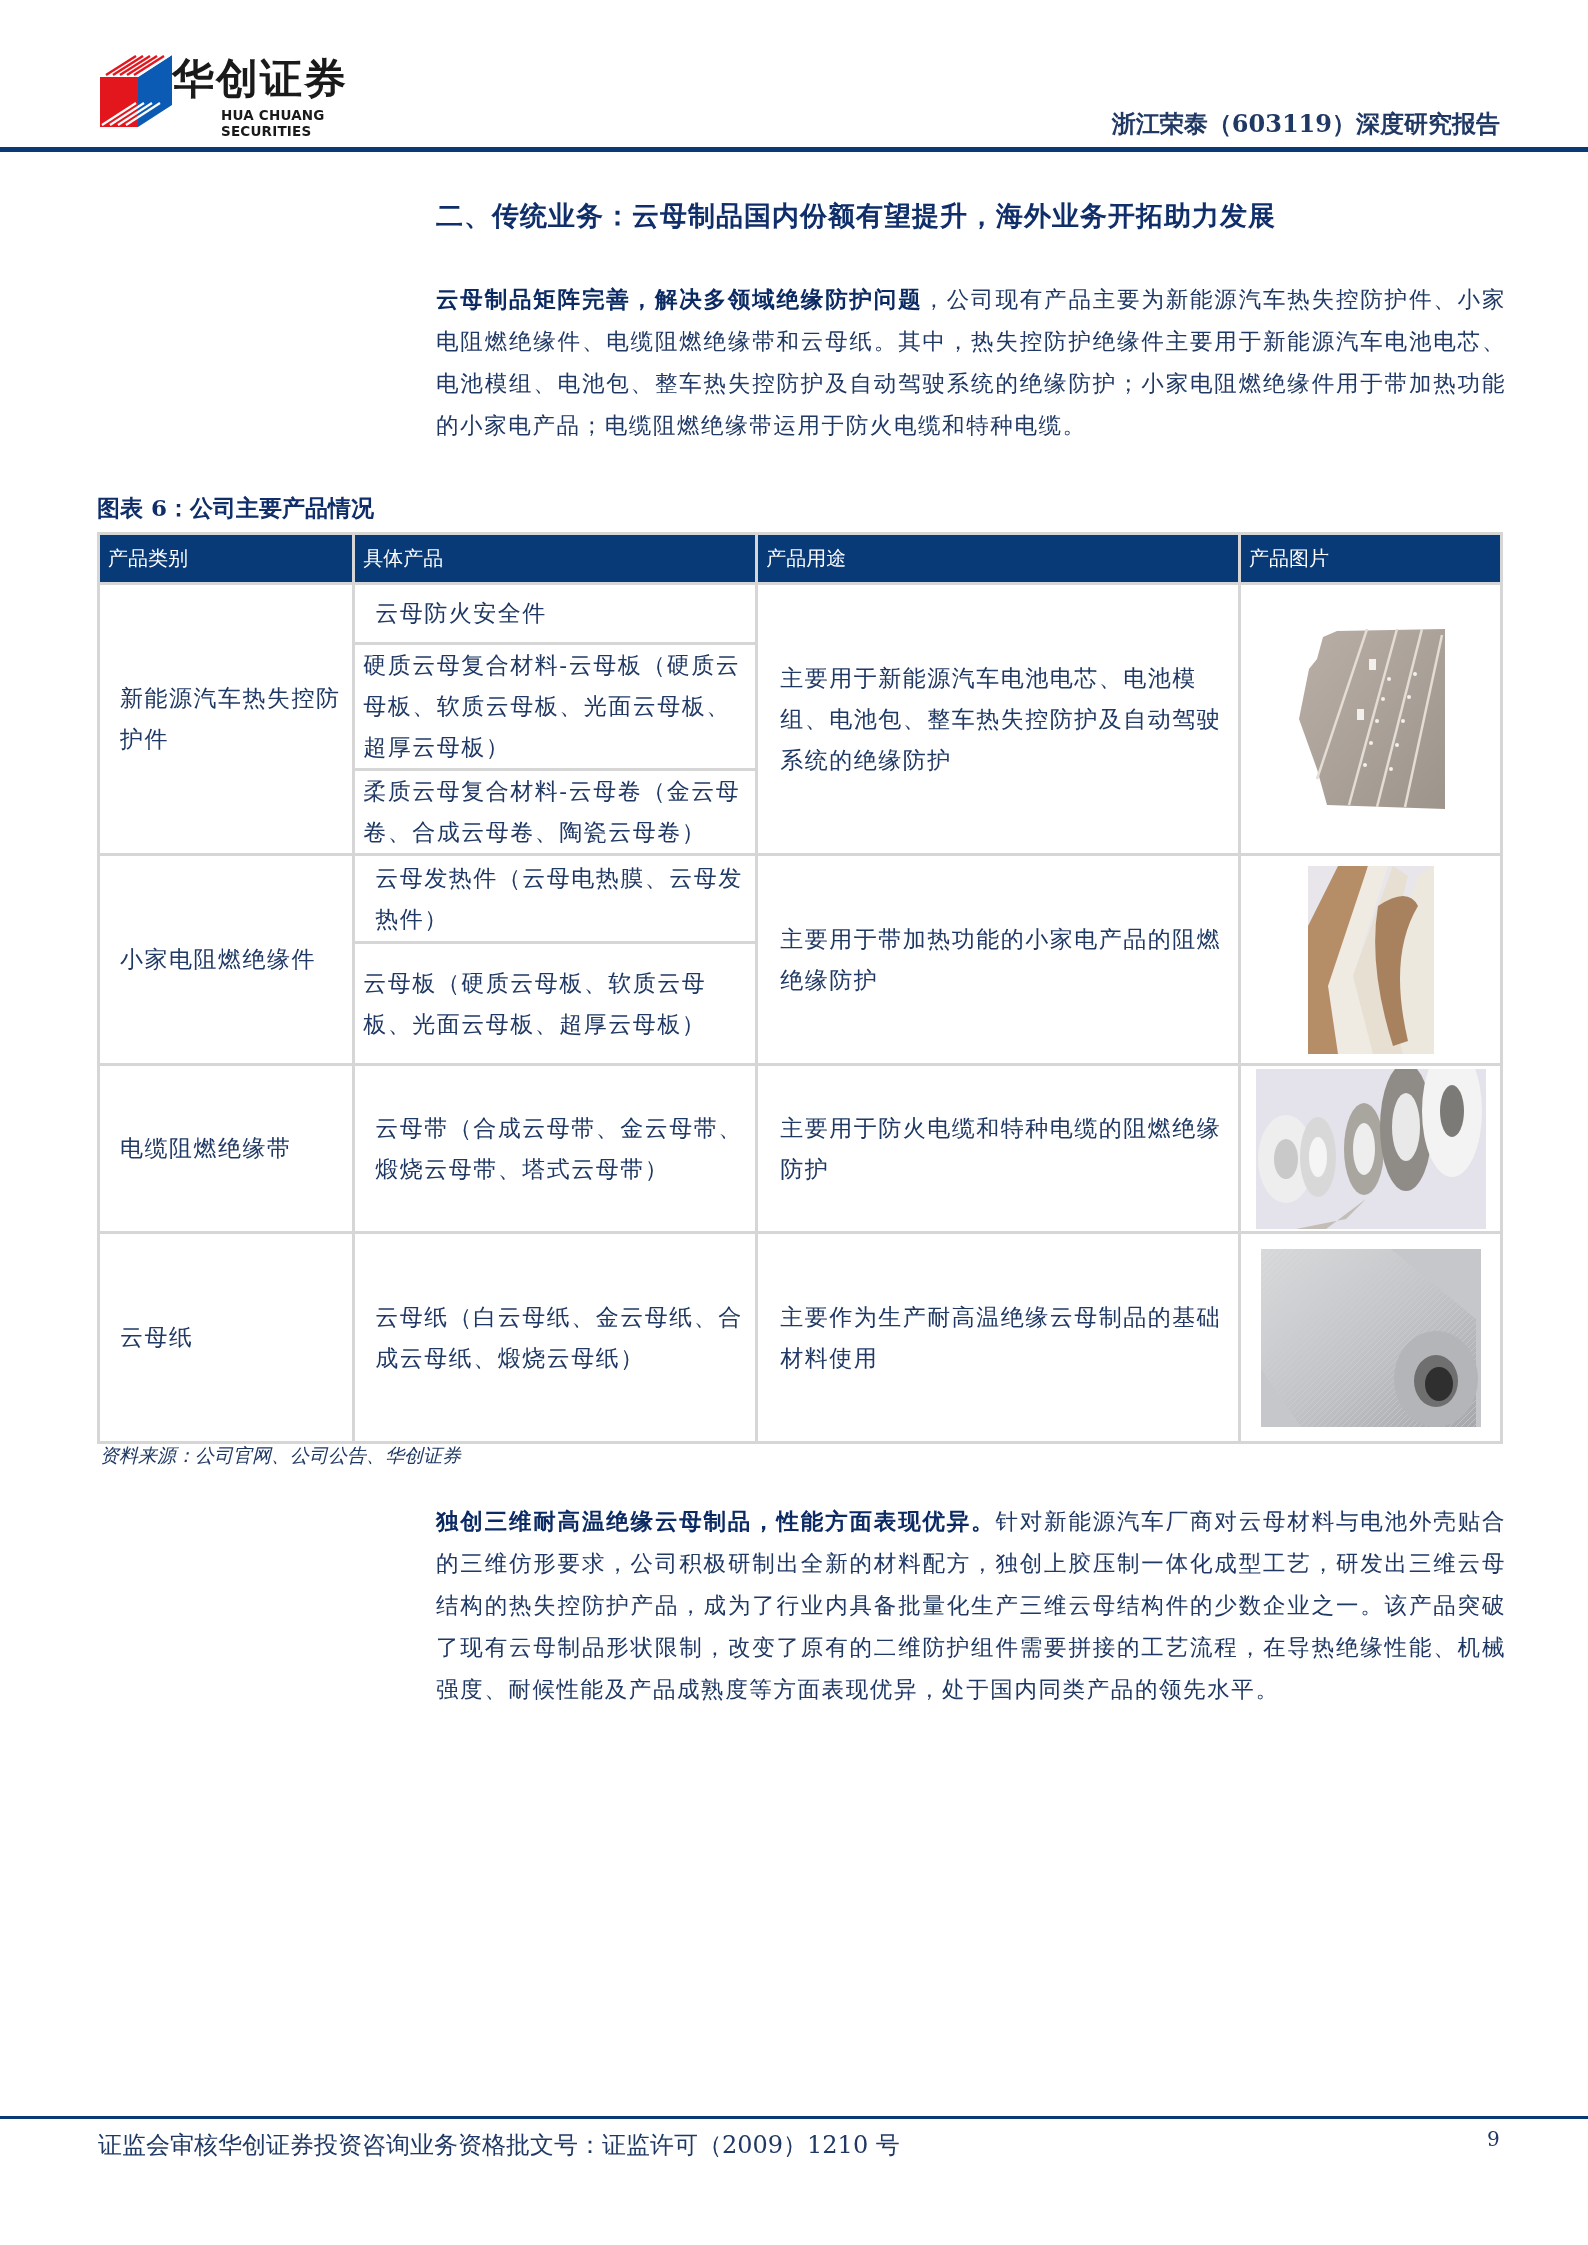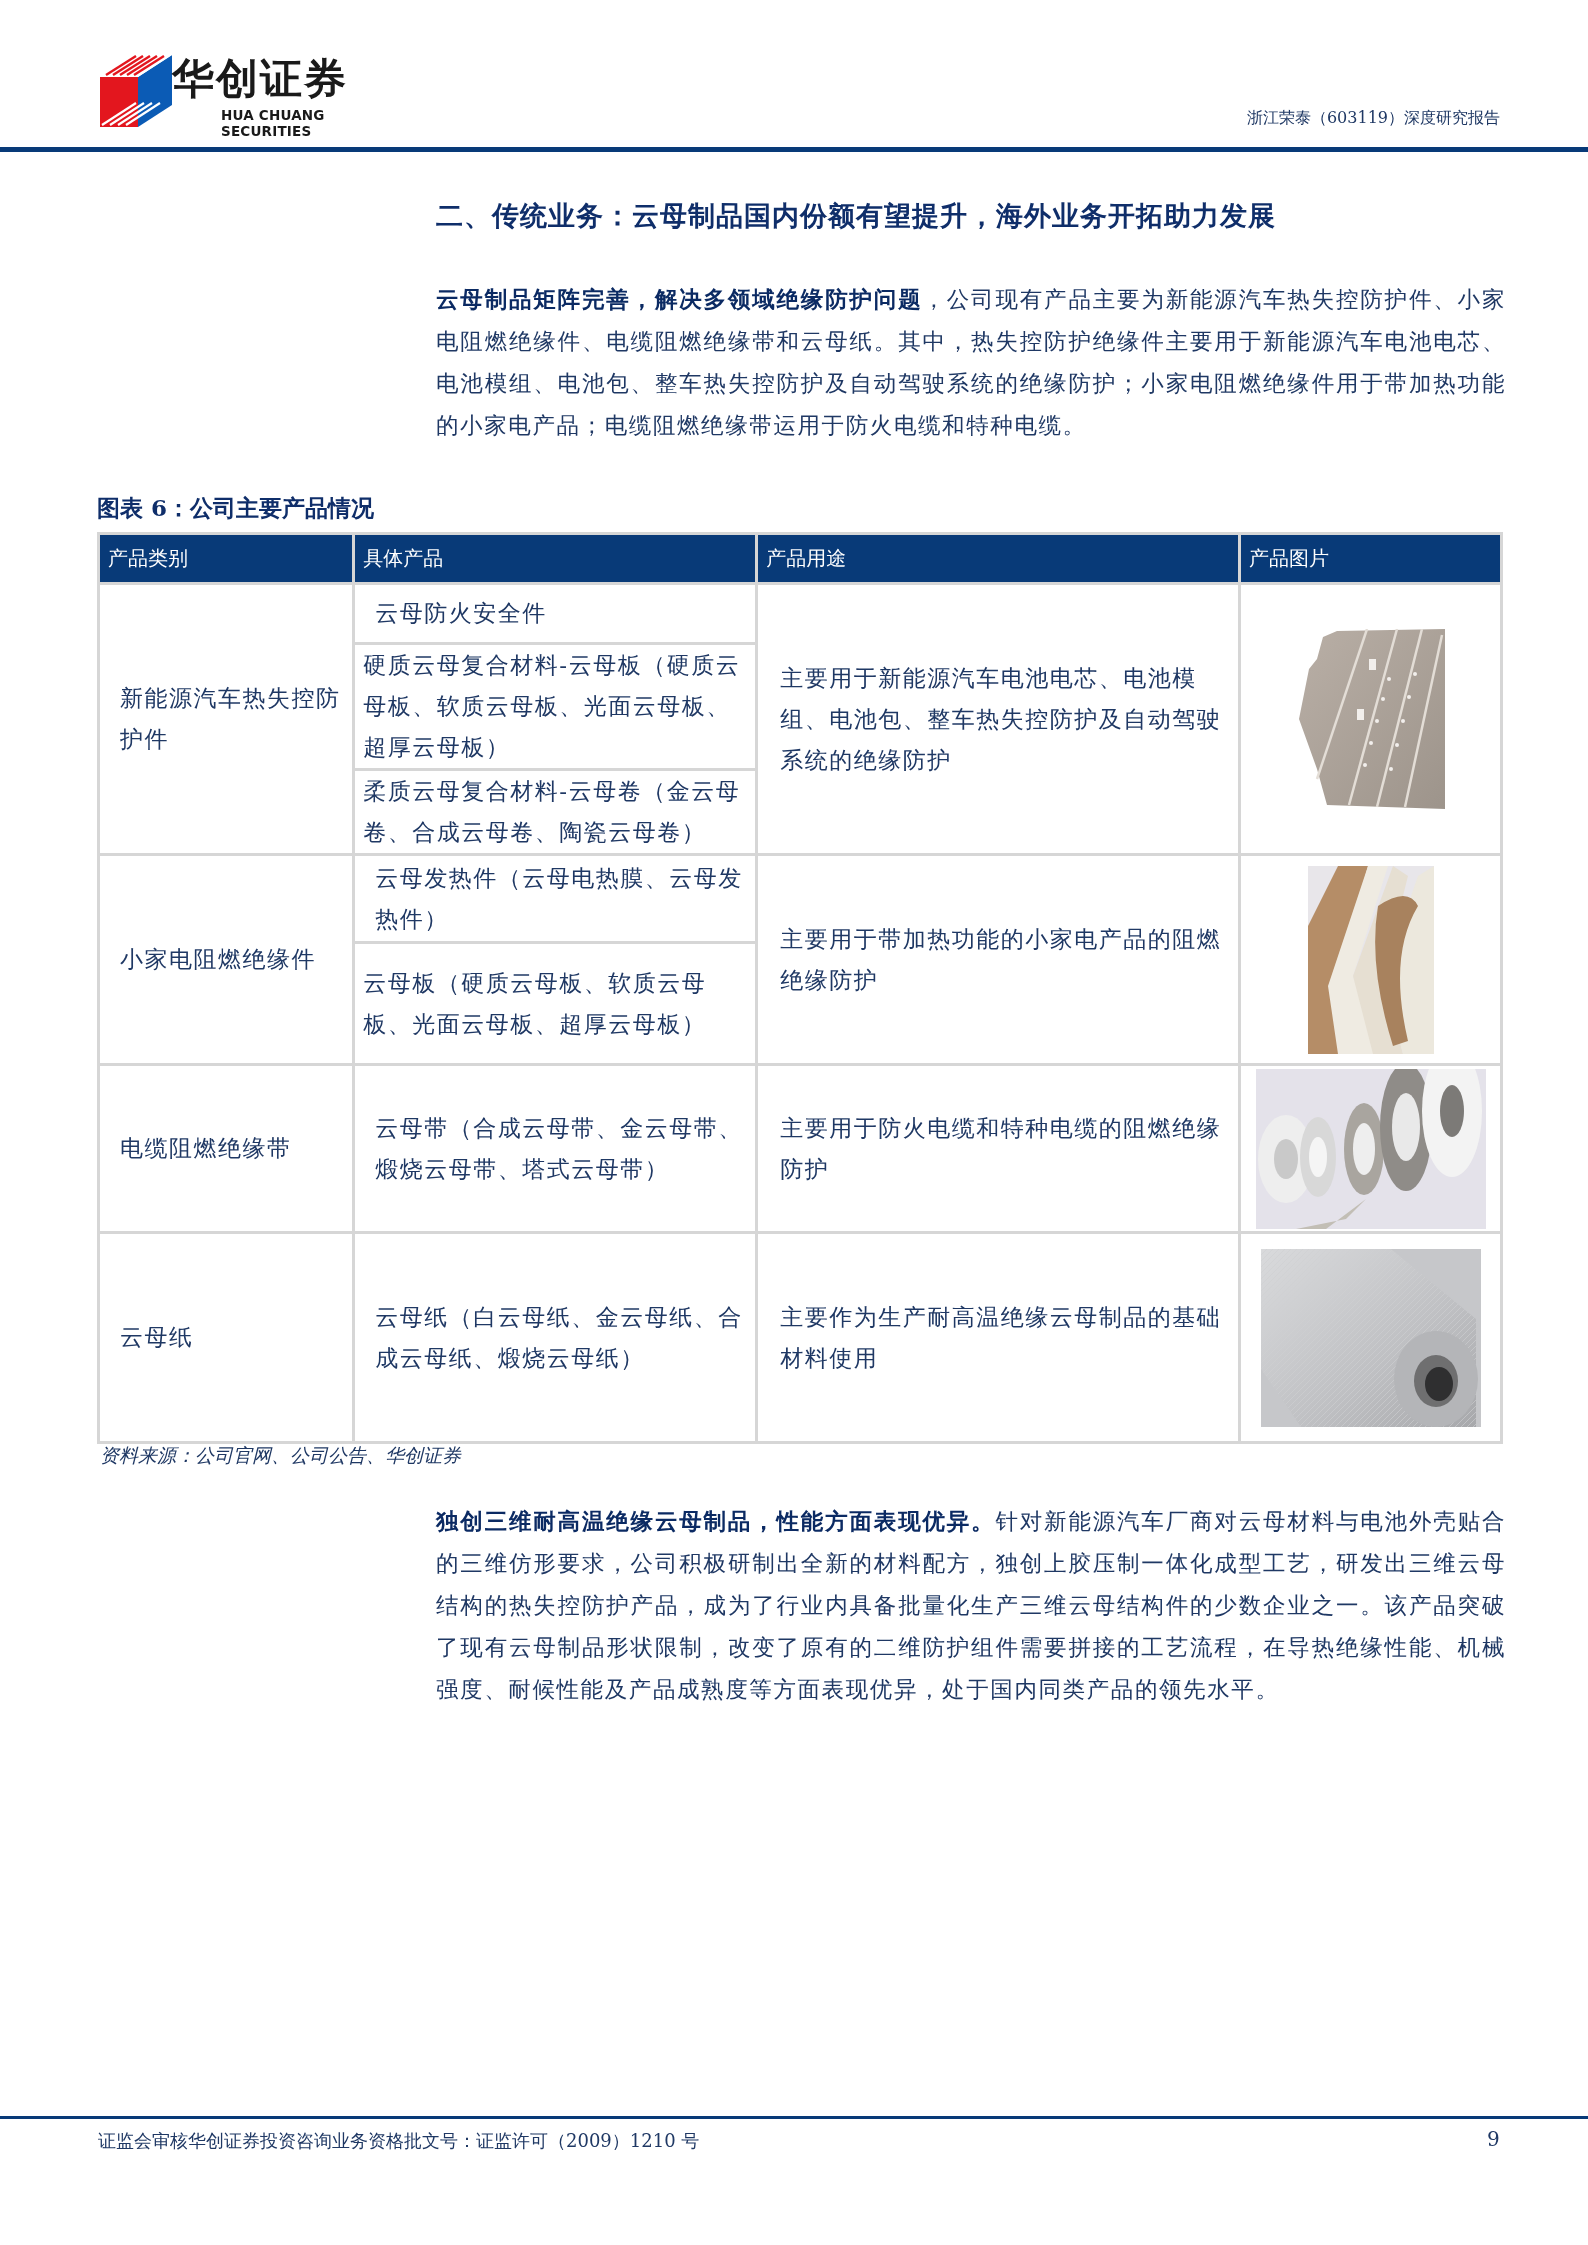--- a/index.html
+++ b/index.html
@@ -4,21 +4,21 @@
 <style>
   * { box-sizing: border-box; margin: 0; padding: 0; }
   html, body { width: 1588px; height: 2245px; background: #ffffff; }
   body { position: relative; font-family: "DejaVu Serif", "Liberation Serif", serif; color: #1f3864; overflow: hidden; }
 
   
   .logo { position: absolute; left: 100px; top: 55px; width: 300px; height: 75px; }
   .logo-mark { position: absolute; left: 0; top: 0; width: 75px; height: 70px; }
   .logo-cn { position: absolute; left: 72px; top: -4px; font-family: "DejaVu Sans", sans-serif; font-weight: bold; font-size: 42px; color: #1a1a1a; letter-spacing: 2px; }
   .logo-en { position: absolute; left: 83px; top: 52px; font-family: "DejaVu Sans", sans-serif; font-weight: bold; font-size: 13.5px; color: #1a1a1a; letter-spacing: 0.2px; margin-left: 38px; }
-  .report-title { position: absolute; right: 88px; top: 108px; font-size: 16px; font-weight: normal; color: #1f3864; }
+  .report-title { position: absolute; right: 88px; top: 108px; font-size: 24px; font-weight: bold; color: #1f3864; }
   .header-rule { position: absolute; left: 0; right: 0; top: 147px; height: 5px; background: #083a78; }
 
   
   .section-title { position: absolute; left: 436px; top: 198px; font-size: 27px; font-weight: bold; color: #0f2e6a; letter-spacing: 1px; }
   .para { position: absolute; left: 436px; width: 1070px; font-size: 22.5px; line-height: 42px; color: #1f3864; letter-spacing: 1.6px; text-align: justify; }
   .para b { color: #0b2a63; }
   .para1 { top: 266px; margin-top: 12px; }
   .para2 { top: 1500px; }
 
   .fig-title { position: absolute; left: 97px; top: 493px; font-size: 23px; font-weight: bold; color: #0f2e6a; }
@@ -33,21 +33,21 @@
   .tbl td.img { text-align: center; padding: 0; }
   .col1 { width: 256px; margin-left: 44px; } .col2 { width: 404px; } .col3 { width: 484px; } .col4 { width: 262px; }
 
   .pic { display: inline-block; vertical-align: middle; }
   .pic svg { display: block; }
 
   .source { position: absolute; left: 100px; top: 1443px; font-size: 19px; font-style: italic; color: #1f3864; }
 
   
   .footer-rule { position: absolute; left: 0; right: 0; top: 2116px; height: 3px; background: #083a78; }
-  .footer-text { position: absolute; left: 98px; top: 2129px; font-size: 18px; color: #1f3864; }
+  .footer-text { position: absolute; left: 98px; top: 2129px; font-size: 24px; color: #1f3864; }
   .page-num { position: absolute; left: 1487px; top: 2127px; font-size: 20px; color: #1f3864; }
 </style>
 </head>
 <body>
 
 <div class="logo">
   <div class="logo-mark">
     <svg width="75" height="72" viewBox="0 0 75 72">
       <polygon points="0,22 38,22 38,72 0,72" fill="#e3161e"></polygon>
       <polygon points="38,22 72,0 72,50 38,72" fill="#0b5bb5"></polygon>

